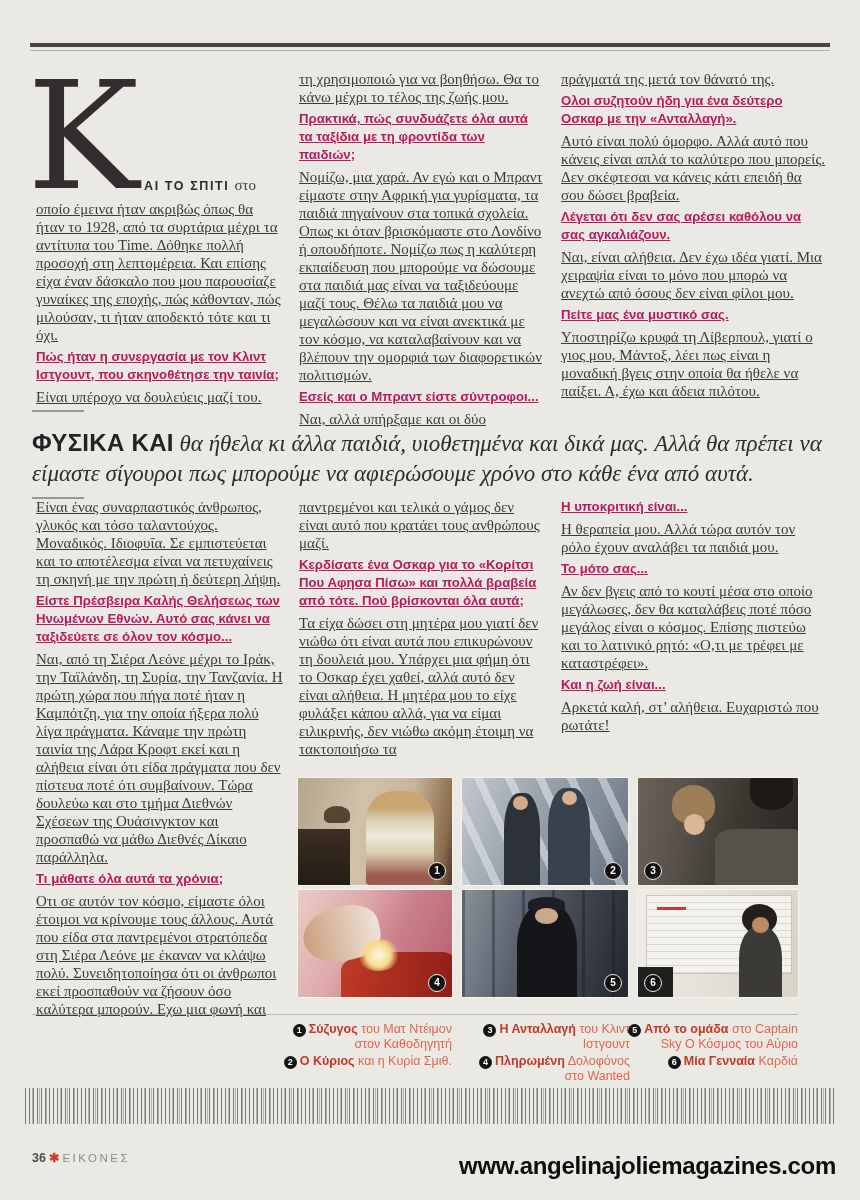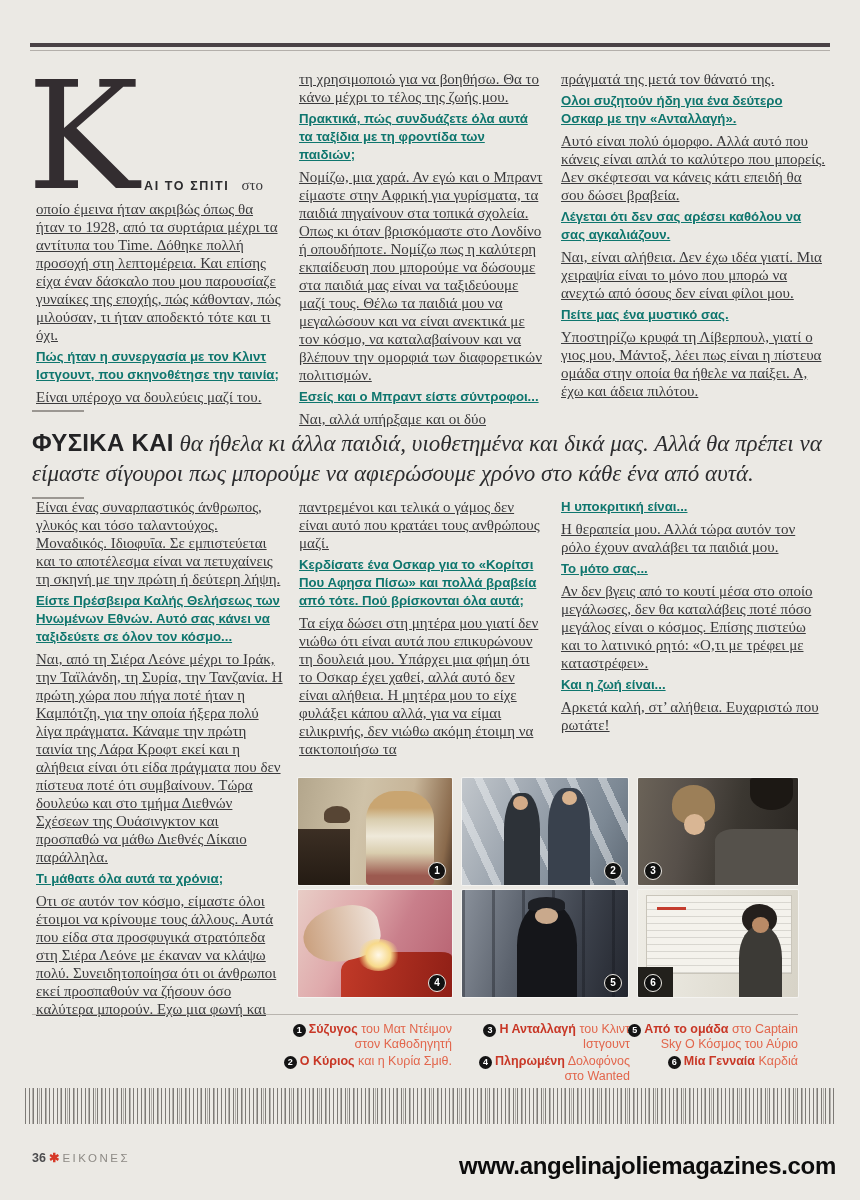--- a/index.html
+++ b/index.html
@@ -12,28 +12,28 @@
   
   .col{position:absolute;}
   #top1{left:32px;top:64px;width:256px;}
   #top2{left:295px;top:66px;width:253px;}
   #top3{left:557px;top:66px;width:275px;}
   #bot1{left:32px;top:494px;width:256px;}
   #bot2{left:295px;top:494px;width:253px;}
   #bot3{left:557px;top:494px;width:275px;}
   .col p{margin:4px;text-decoration:underline;}
   .col p.a{font:15px/18px "Liberation Serif",serif;color:#3a3a3c;}
-  .col p.q{font:bold 13.2px/18px "Liberation Sans",sans-serif;color:#0f766e;}
+  .col p.q{font:bold 13.2px/18px "Liberation Sans",sans-serif;color:#be185d;}
 
   
   .k-row{display:flex;align-items:flex-end;margin:14px 0 6px 0;}
   .dropcap{font:400 150px/116px "DejaVu Serif",serif;color:#332d30;letter-spacing:-3px;margin-left:-5px;}
   .leadin{font:bold 12.5px/15px "Liberation Sans",sans-serif;letter-spacing:1.6px;color:#2b2b2d;
           margin-left:8px;white-space:nowrap;}
-  .leadin-rest{font:15px/15px "Liberation Serif",serif;letter-spacing:0;color:#3a3a3c;font-weight:normal;margin-left:7px;}
+  .leadin-rest{font:15px/15px "Liberation Serif",serif;letter-spacing:0;color:#3a3a3c;font-weight:normal;}
 
   
   .pullquote{position:absolute;left:32px;top:410px;width:800px;}
   .pq-rule{width:52px;height:2px;background:#9b9792;}
   .pq-text{margin:16px 0 8px 0;font:italic 23px/30px "Liberation Serif",serif;color:#2d2d2f;}
   .pq-lead{font:bold 24px/30px "Liberation Sans",sans-serif;font-style:normal;color:#232325;letter-spacing:0.3px;}
 
   .end-rule{position:absolute;left:32px;top:1014px;width:766px;height:1px;background:#b8b4ae;}
 
   
@@ -138,37 +138,37 @@
       </div>
   </div>
   <div class="col" id="top3">
     <div>
         <p class="a">πράγματά της μετά τον θάνατό της.</p>
         <p class="q">Ολοι συζητούν ήδη για ένα δεύτερο Οσκαρ με την «Ανταλλαγή».</p>
         <p class="a">Αυτό είναι πολύ όμορφο. Αλλά αυτό που κάνεις είναι απλά το καλύτερο που μπορείς. Δεν σκέφτεσαι να κάνεις κάτι επειδή θα σου δώσει βραβεία.</p>
         <p class="q">Λέγεται ότι δεν σας αρέσει καθόλου να σας αγκαλιάζουν.</p>
         <p class="a">Ναι, είναι αλήθεια. Δεν έχω ιδέα γιατί. Μια χειραψία είναι το μόνο που μπορώ να ανεχτώ από όσους δεν είναι φίλοι μου.</p>
         <p class="q">Πείτε μας ένα μυστικό σας.</p>
-        <p class="a">Υποστηρίζω κρυφά τη Λίβερπουλ, γιατί ο γιος μου, Μάντοξ, λέει πως είναι η πίστευα ομάδα στην οποία θα ήθελε να παίξει. Α, έχω και άδεια πιλότου.</p>
+        <p class="a">Υποστηρίζω κρυφά τη Λίβερπουλ, γιατί ο γιος μου, Μάντοξ, λέει πως είναι η μοναδική βγεις στην οποία θα ήθελε να παίξει. Α, έχω και άδεια πιλότου.</p>
       </div>
   </div>
 
   <div class="pullquote">
     <div class="pq-rule"></div>
     <p class="pq-text"><span class="pq-lead">ΦΥΣΙΚΑ ΚΑΙ</span> <span>θα ήθελα κι άλλα παιδιά, υιοθετημένα και δικά μας. Αλλά θα πρέπει να είμαστε σίγουροι πως μπορούμε να αφιερώσουμε χρόνο στο κάθε ένα από αυτά.</span></p>
     <div class="pq-rule"></div>
   </div>
 
   <div class="col" id="bot1">
     <div>
         <p class="a">Είναι ένας συναρπαστικός άνθρωπος, γλυκός και τόσο ταλαντούχος. Μοναδικός. Ιδιοφυΐα. Σε εμπιστεύεται και το αποτέλεσμα είναι να πετυχαίνεις τη σκηνή με την πρώτη ή δεύτερη λήψη.</p>
         <p class="q">Είστε Πρέσβειρα Καλής Θελήσεως των Ηνωμένων Εθνών. Αυτό σας κάνει να ταξιδεύετε σε όλον τον κόσμο...</p>
         <p class="a">Ναι, από τη Σιέρα Λεόνε μέχρι το Ιράκ, την Ταϊλάνδη, τη Συρία, την Τανζανία. Η πρώτη χώρα που πήγα ποτέ ήταν η Καμπότζη, για την οποία ήξερα πολύ λίγα πράγματα. Κάναμε την πρώτη ταινία της Λάρα Κροφτ εκεί και η αλήθεια είναι ότι είδα πράγματα που δεν πίστευα ποτέ ότι συμβαίνουν. Τώρα δουλεύω και στο τμήμα Διεθνών Σχέσεων της Ουάσινγκτον και προσπαθώ να μάθω Διεθνές Δίκαιο παράλληλα.</p>
         <p class="q">Τι μάθατε όλα αυτά τα χρόνια;</p>
-        <p class="a">Οτι σε αυτόν τον κόσμο, είμαστε όλοι έτοιμοι να κρίνουμε τους άλλους. Αυτά που είδα στα προσφυγικά στρατόπεδα στη Σιέρα Λεόνε με έκαναν να κλάψω πολύ. Συνειδητοποίησα ότι οι άνθρωποι εκεί προσπαθούν να ζήσουν όσο καλύτερα μπορούν. Εχω μια φωνή και</p>
+        <p class="a">Οτι σε αυτόν τον κόσμο, είμαστε όλοι έτοιμοι να κρίνουμε τους άλλους. Αυτά που είδα στα παντρεμένοι στρατόπεδα στη Σιέρα Λεόνε με έκαναν να κλάψω πολύ. Συνειδητοποίησα ότι οι άνθρωποι εκεί προσπαθούν να ζήσουν όσο καλύτερα μπορούν. Εχω μια φωνή και</p>
       </div>
   </div>
   <div class="col" id="bot2">
     <div>
         <p class="a">παντρεμένοι και τελικά ο γάμος δεν είναι αυτό που κρατάει τους ανθρώπους μαζί.</p>
         <p class="q">Κερδίσατε ένα Οσκαρ για το «Κορίτσι Που Αφησα Πίσω» και πολλά βραβεία από τότε. Πού βρίσκονται όλα αυτά;</p>
         <p class="a">Τα είχα δώσει στη μητέρα μου γιατί δεν νιώθω ότι είναι αυτά που επικυρώνουν τη δουλειά μου. Υπάρχει μια φήμη ότι το Οσκαρ έχει χαθεί, αλλά αυτό δεν είναι αλήθεια. Η μητέρα μου το είχε φυλάξει κάπου αλλά, για να είμαι ειλικρινής, δεν νιώθω ακόμη έτοιμη να τακτοποιήσω τα</p>
       </div>
   </div>
   <div class="col" id="bot3">

